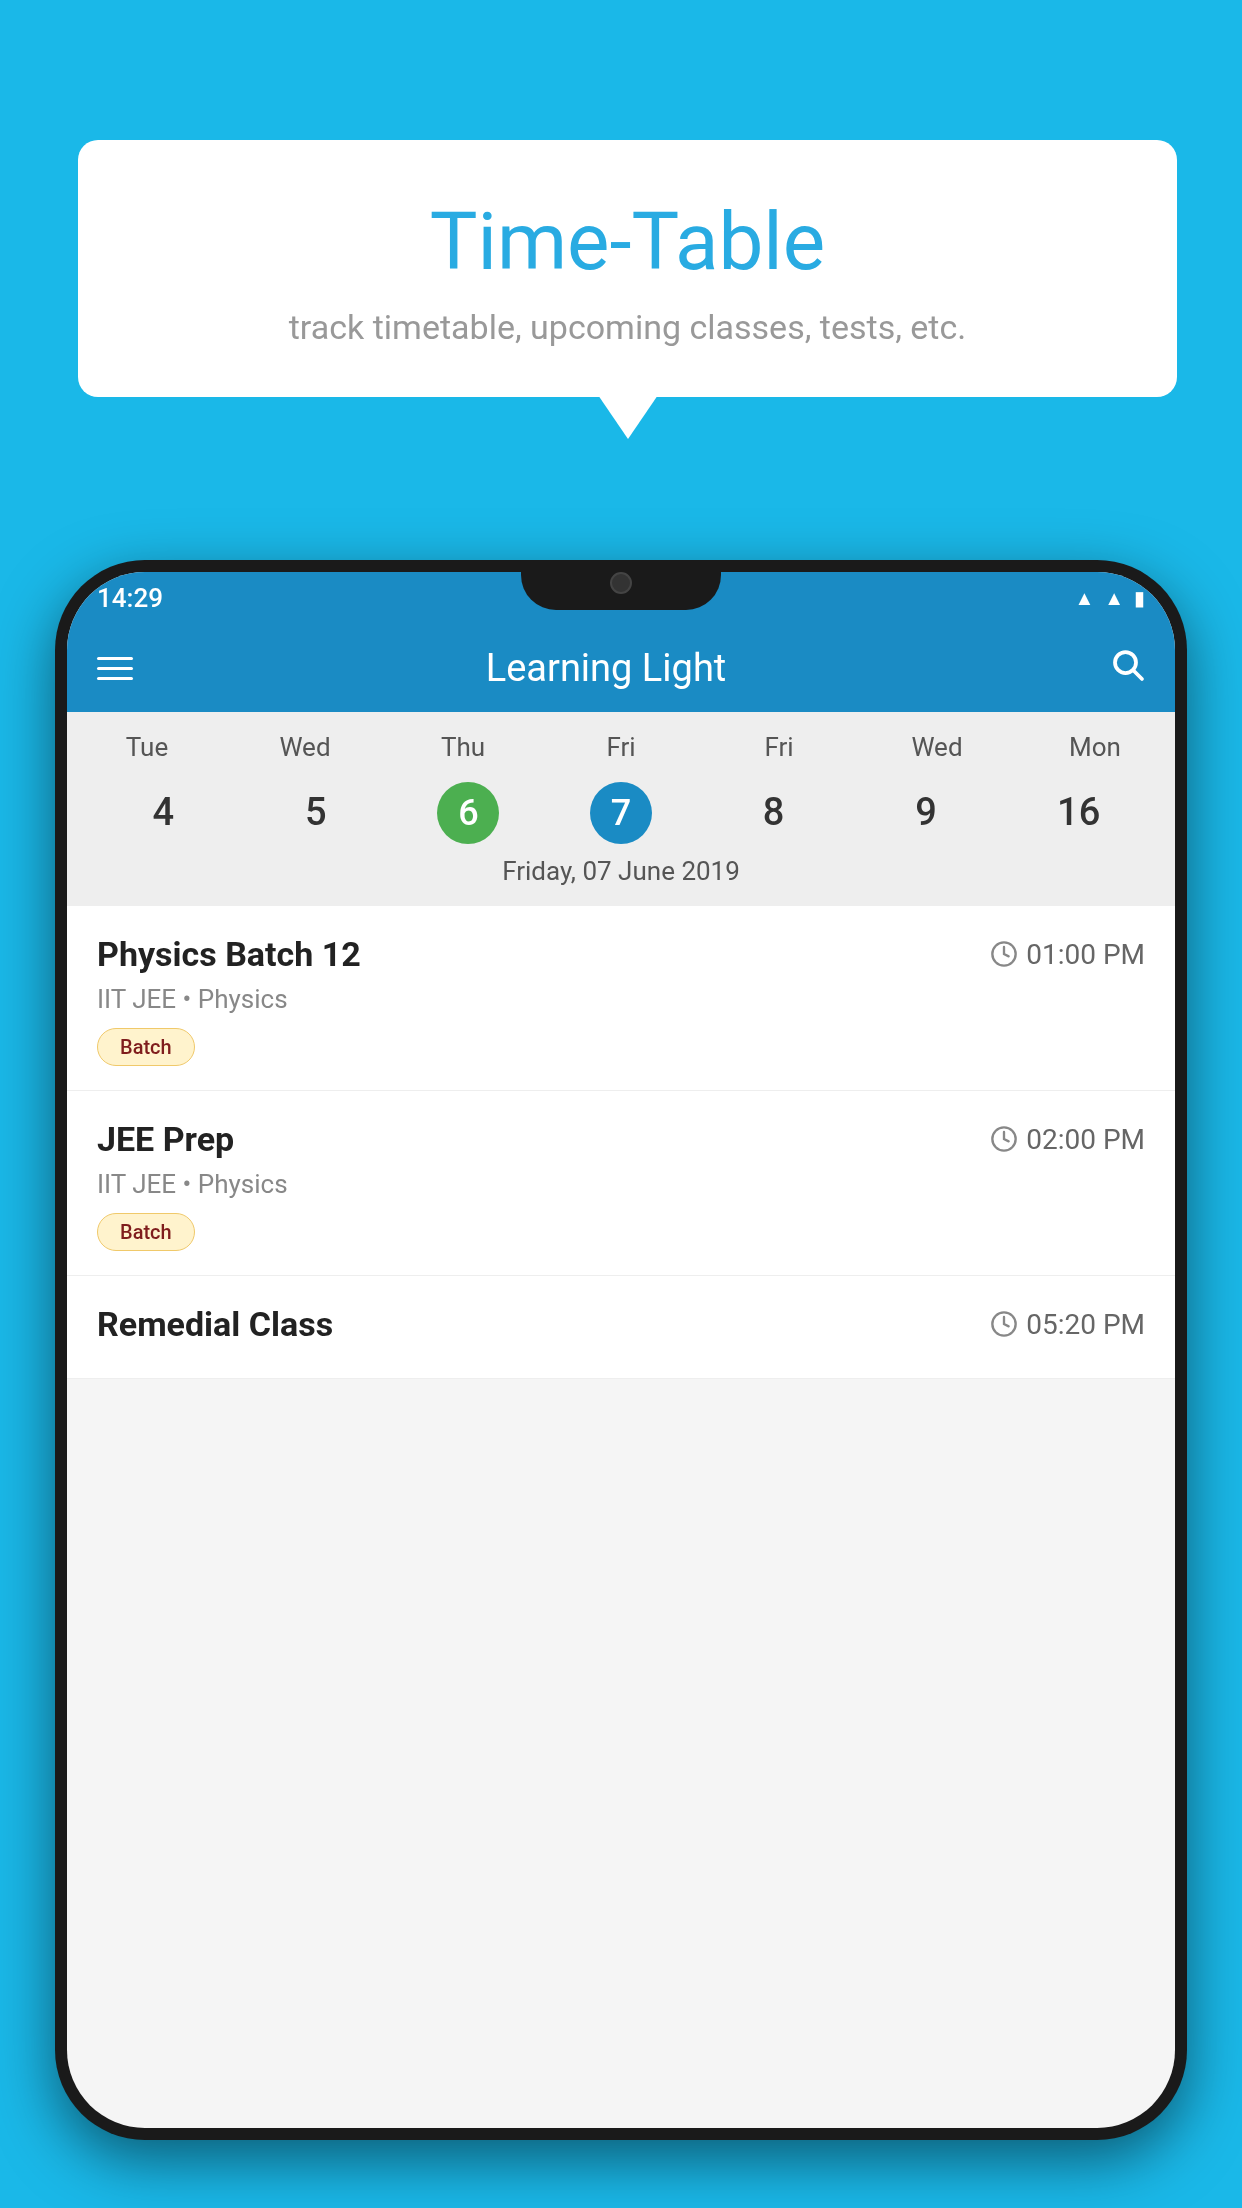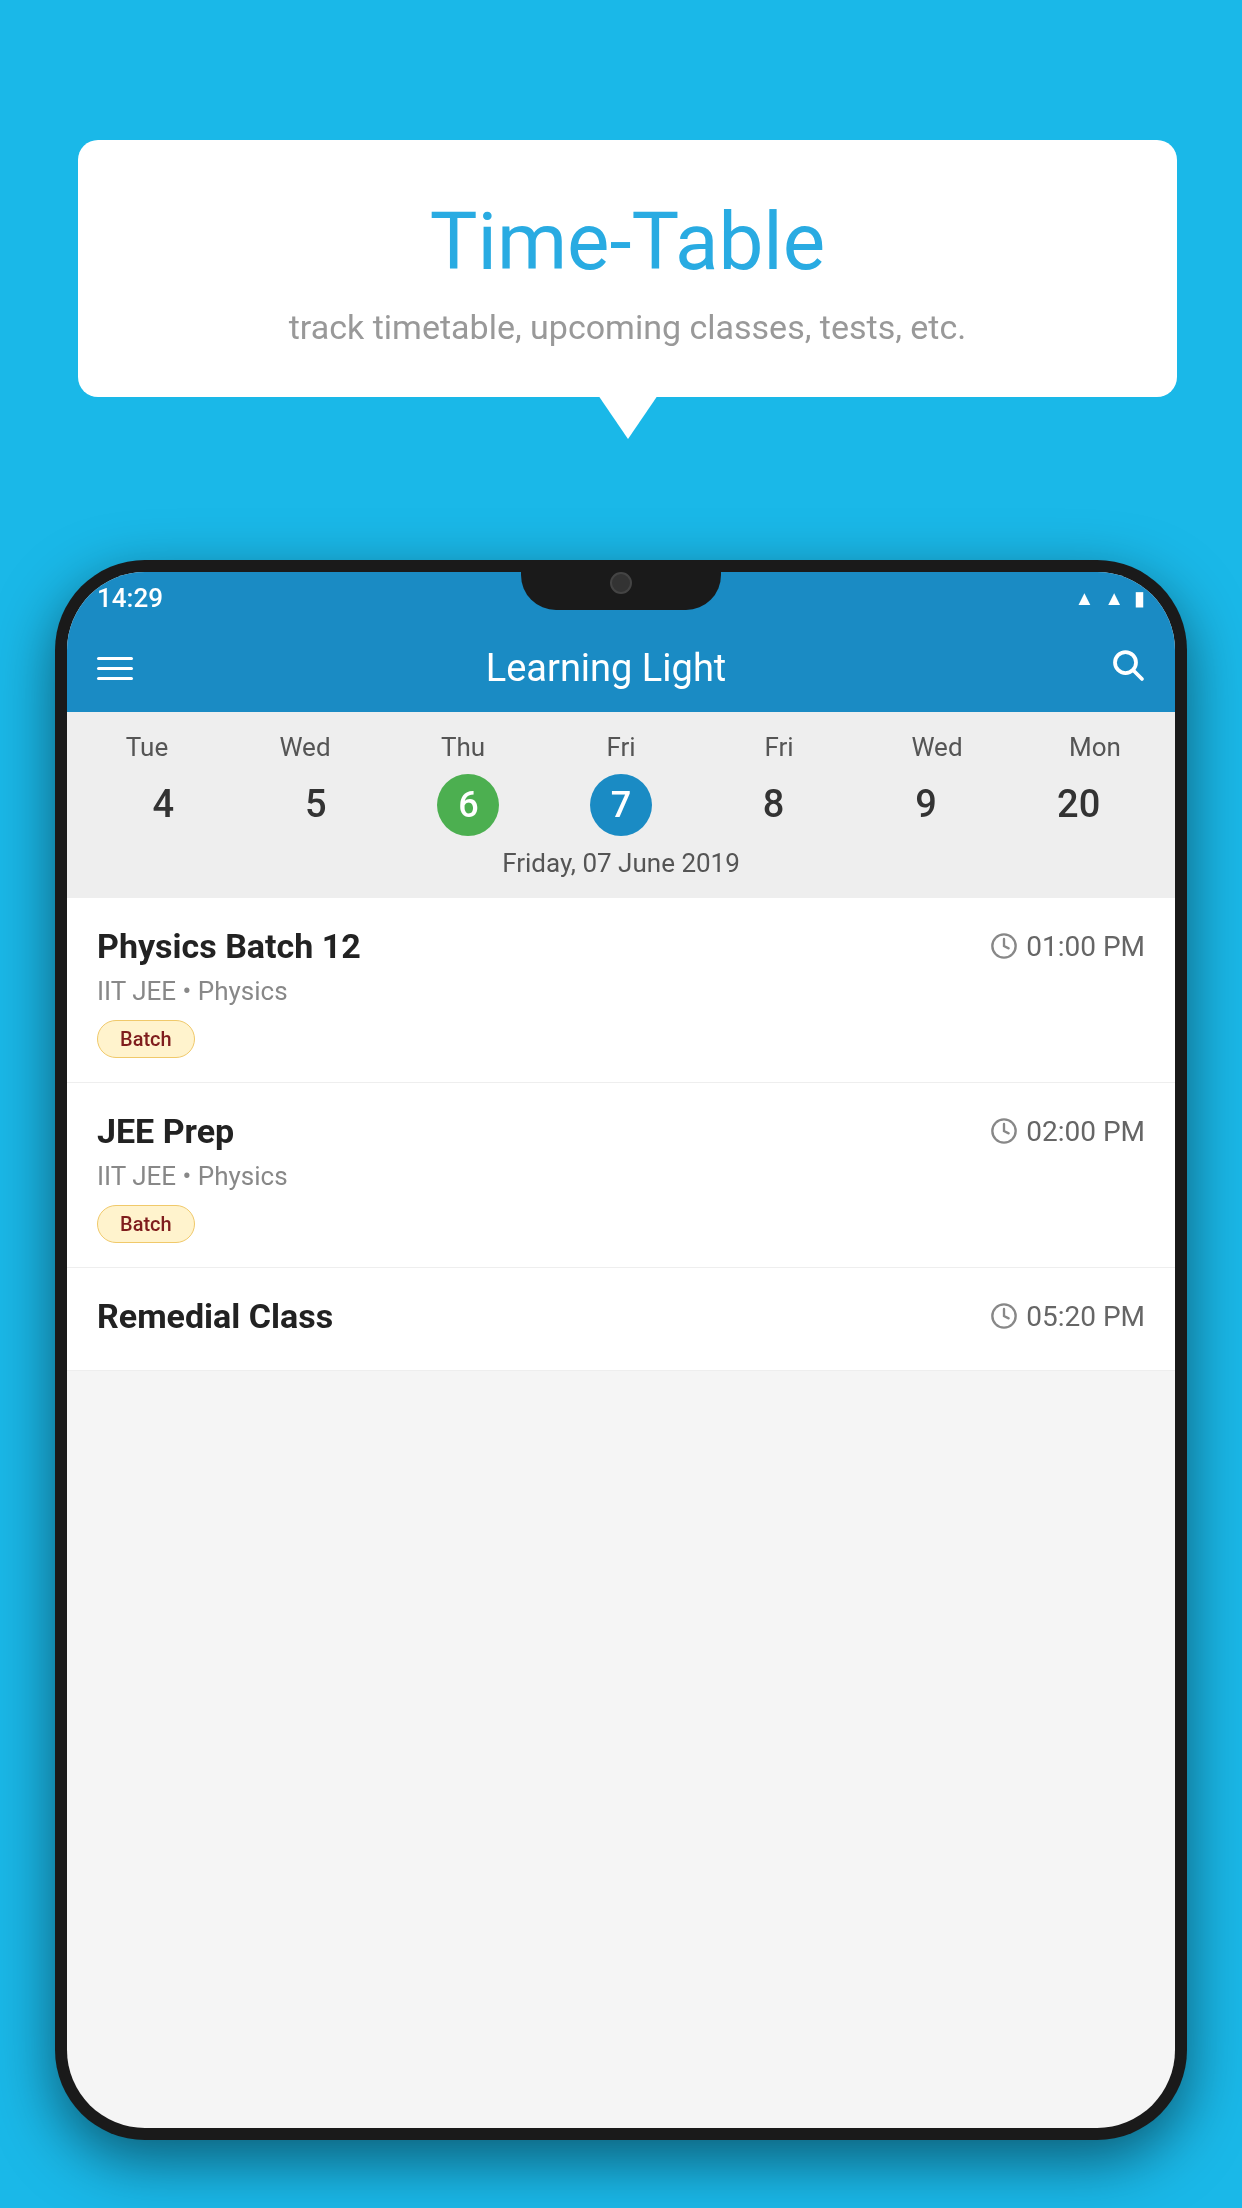--- a/index.html
+++ b/index.html
@@ -183,21 +183,21 @@
 
     
     .calendar-section {
       background: #eeeeee;
       padding: 20px 20px 10px;
     }
 
     .day-headers {
       display: grid;
       grid-template-columns: repeat(7, 1fr);
-      margin-bottom: 12px;
+      margin-bottom: 20px;
       gap: 38px;
     }
 
     .day-header {
       text-align: center;
       font-size: 26px;
       color: #555;
       font-weight: 400;
     }
 
@@ -355,21 +355,21 @@
           <div class="day-header">Wed</div>
           <div class="day-header">Mon</div>
         </div>
         <div class="day-numbers">
           <div class="day-number">4</div>
           <div class="day-number">5</div>
           <div class="day-number today">6</div>
           <div class="day-number selected">7</div>
           <div class="day-number">8</div>
           <div class="day-number">9</div>
-          <div class="day-number">20</div>
+          <div class="day-number">16</div>
         </div>
         <div class="selected-date">Friday, 07 June 2019</div>
       </div>
 
       <div class="class-list">
 
         <div class="class-item">
           <div class="class-item-header">
             <div class="class-name">Physics Batch 12</div>
             <div class="class-time">

